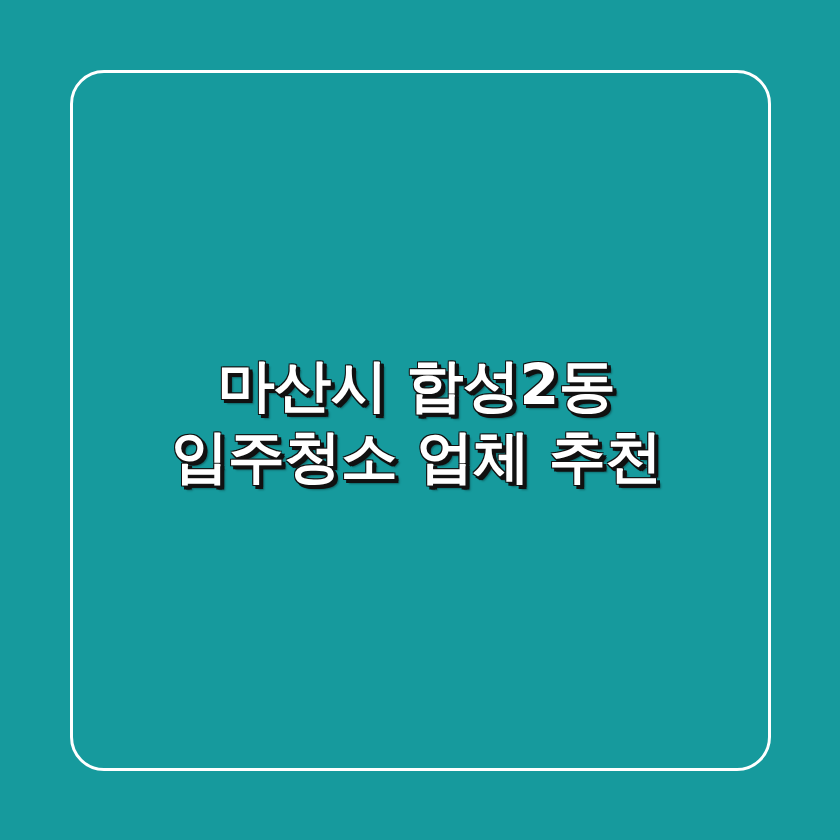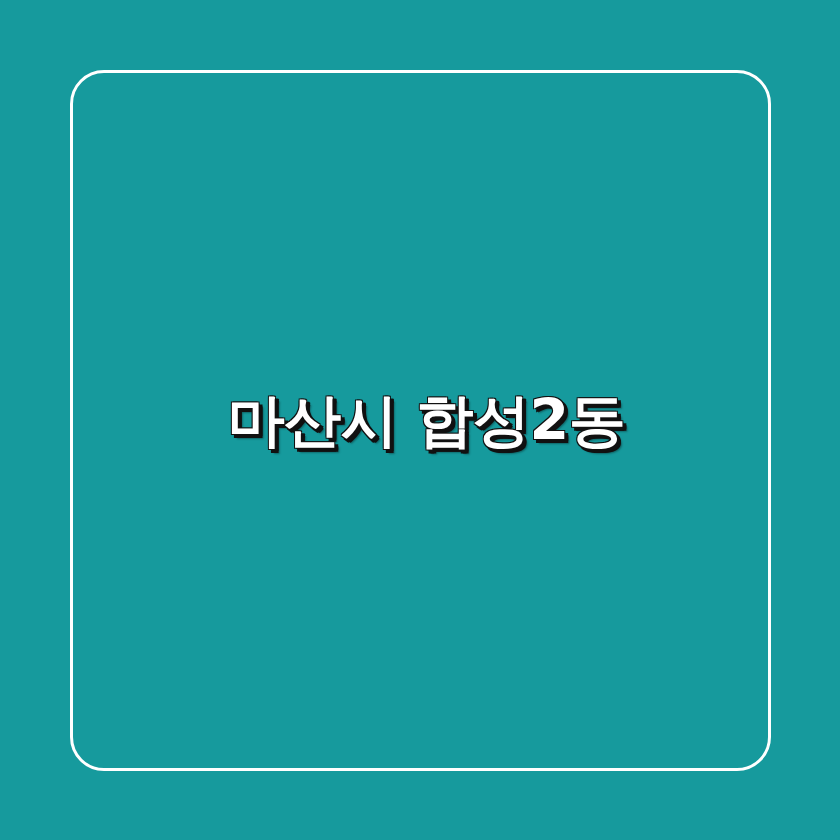--- a/index.html
+++ b/index.html
@@ -31,21 +31,21 @@
     height: 701px;
     border: 3px solid #ffffff;
     border-radius: 34px;
     box-sizing: border-box;
     pointer-events: none;
   }
 
   
   #headline {
     position: absolute;
-    left: 76px;
+    left: 66px;
     top: 70px;
     width: 701px;
     height: 701px;
     display: flex;
     flex-direction: column;
     align-items: center;
     justify-content: center;
     box-sizing: border-box;
     padding: 0 18px;
   }
@@ -76,15 +76,16 @@
 </style>
 </head>
 <body>
 
 <div id="poster">
 
   <div id="frame"></div>
 
   <div id="headline">
     <span class="title-line">마산시 합성2동</span>
+    <span class="title-line">입주청소 업체 추천</span>
   </div>
 
 </div>
 
 </body></html>

